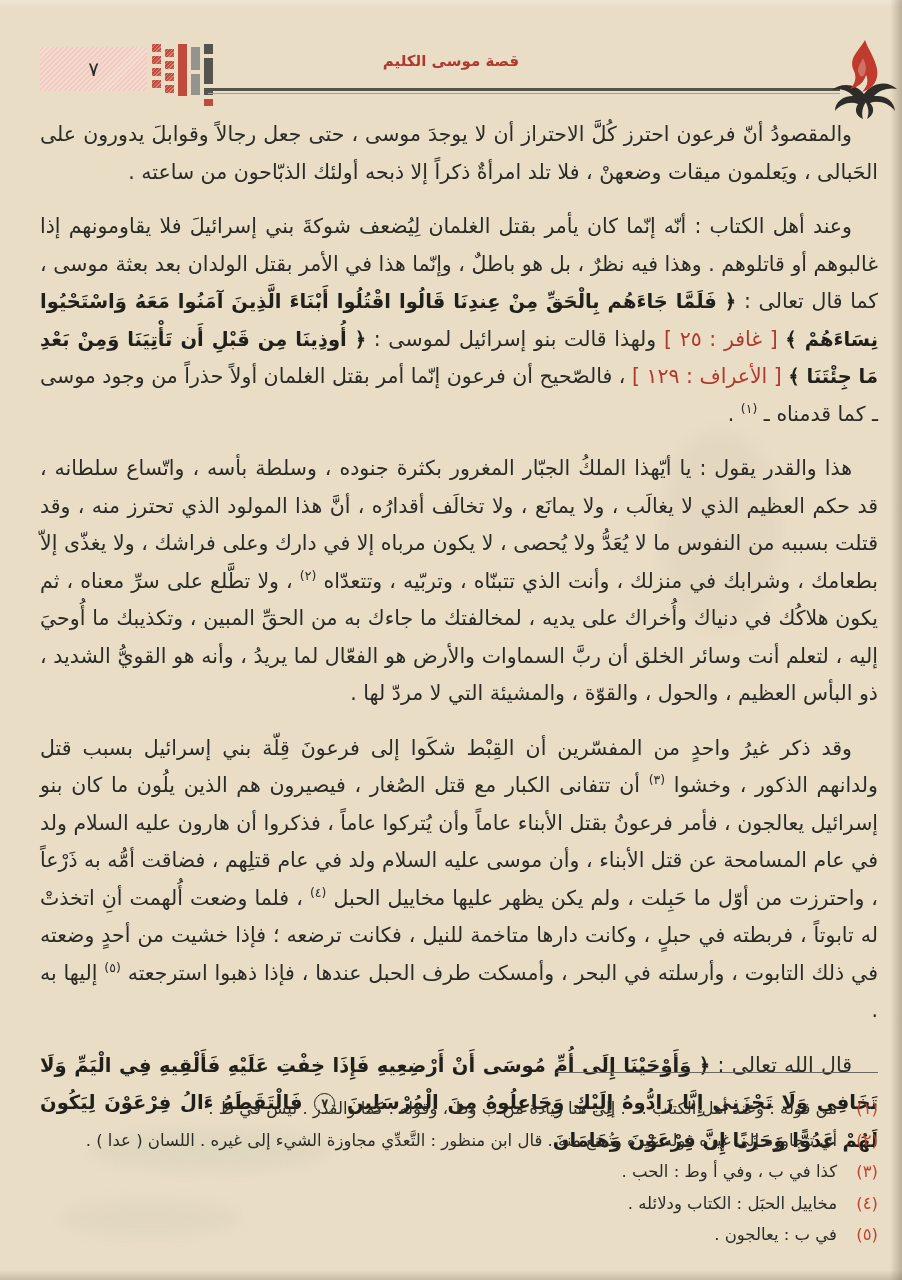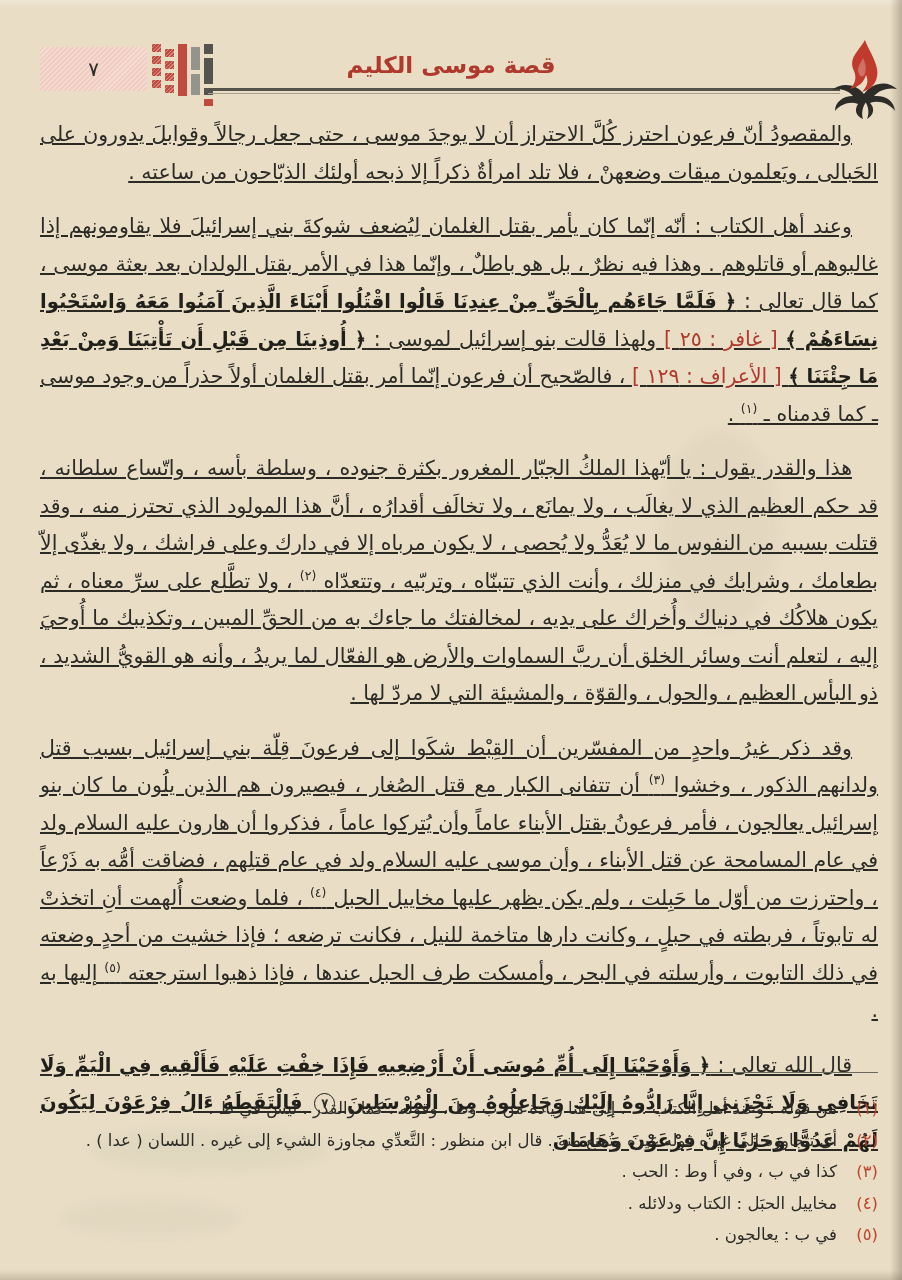--- a/index.html
+++ b/index.html
@@ -53,31 +53,31 @@
     background-image:repeating-linear-gradient(135deg, rgba(255,255,255,.35) 0 1px, rgba(0,0,0,0) 1px 2.5px);}
   .blk.rbar{height:52px;background:var(--orn-red);}
   .blk.g1{height:23px;background:var(--orn-gray);}
   .blk.g2{height:21px;background:var(--orn-gray);}
   .blk.d1{height:10px;background:var(--orn-dark);}
   .blk.d2{height:26px;background:var(--orn-dark);}
   .blk.d3{height:7px;background:var(--orn-dark);}
   .blk.rtiny{height:7px;background:var(--orn-red);}
   .header-title{
     position:absolute;left:0;right:0;top:52px;text-align:center;
-    font-size:23px;font-weight:700;color:var(--title-red);
+    font-size:15px;font-weight:700;color:var(--title-red);
   }
   .header-rule{position:absolute;left:208px;right:62px;top:88px;}
   .rule-thick{height:2.5px;background:var(--rule-dark);}
   .rule-thin{height:1px;background:#a99f8a;margin-top:2.5px;}
   .logo{position:absolute;right:2px;top:36px;}
 
   
   .body-text{
     position:absolute;top:116px;right:24px;left:40px;
-    font-size:20.5px;line-height:37.5px;text-align:justify;text-decoration:underline;
+    font-size:20.5px;line-height:37.5px;text-align:justify;
   }
   .para{margin:0 0 17px 0;text-indent:26px;}
   .seg-plain{color:var(--ink);}
   .seg-quran{color:#201f1a;font-weight:700;font-size:19.5px;}
   .seg-cite{color:var(--citation-red);}
   .seg-sup{font-size:12.5px;vertical-align:super;line-height:0;color:var(--ink);}
   .seg-ayah{
     display:inline-block;width:19px;height:19px;line-height:18px;
     border:1.5px solid #201f1a;border-radius:50%;text-align:center;
     font-size:11.5px;font-weight:700;vertical-align:middle;margin:0 3px;

